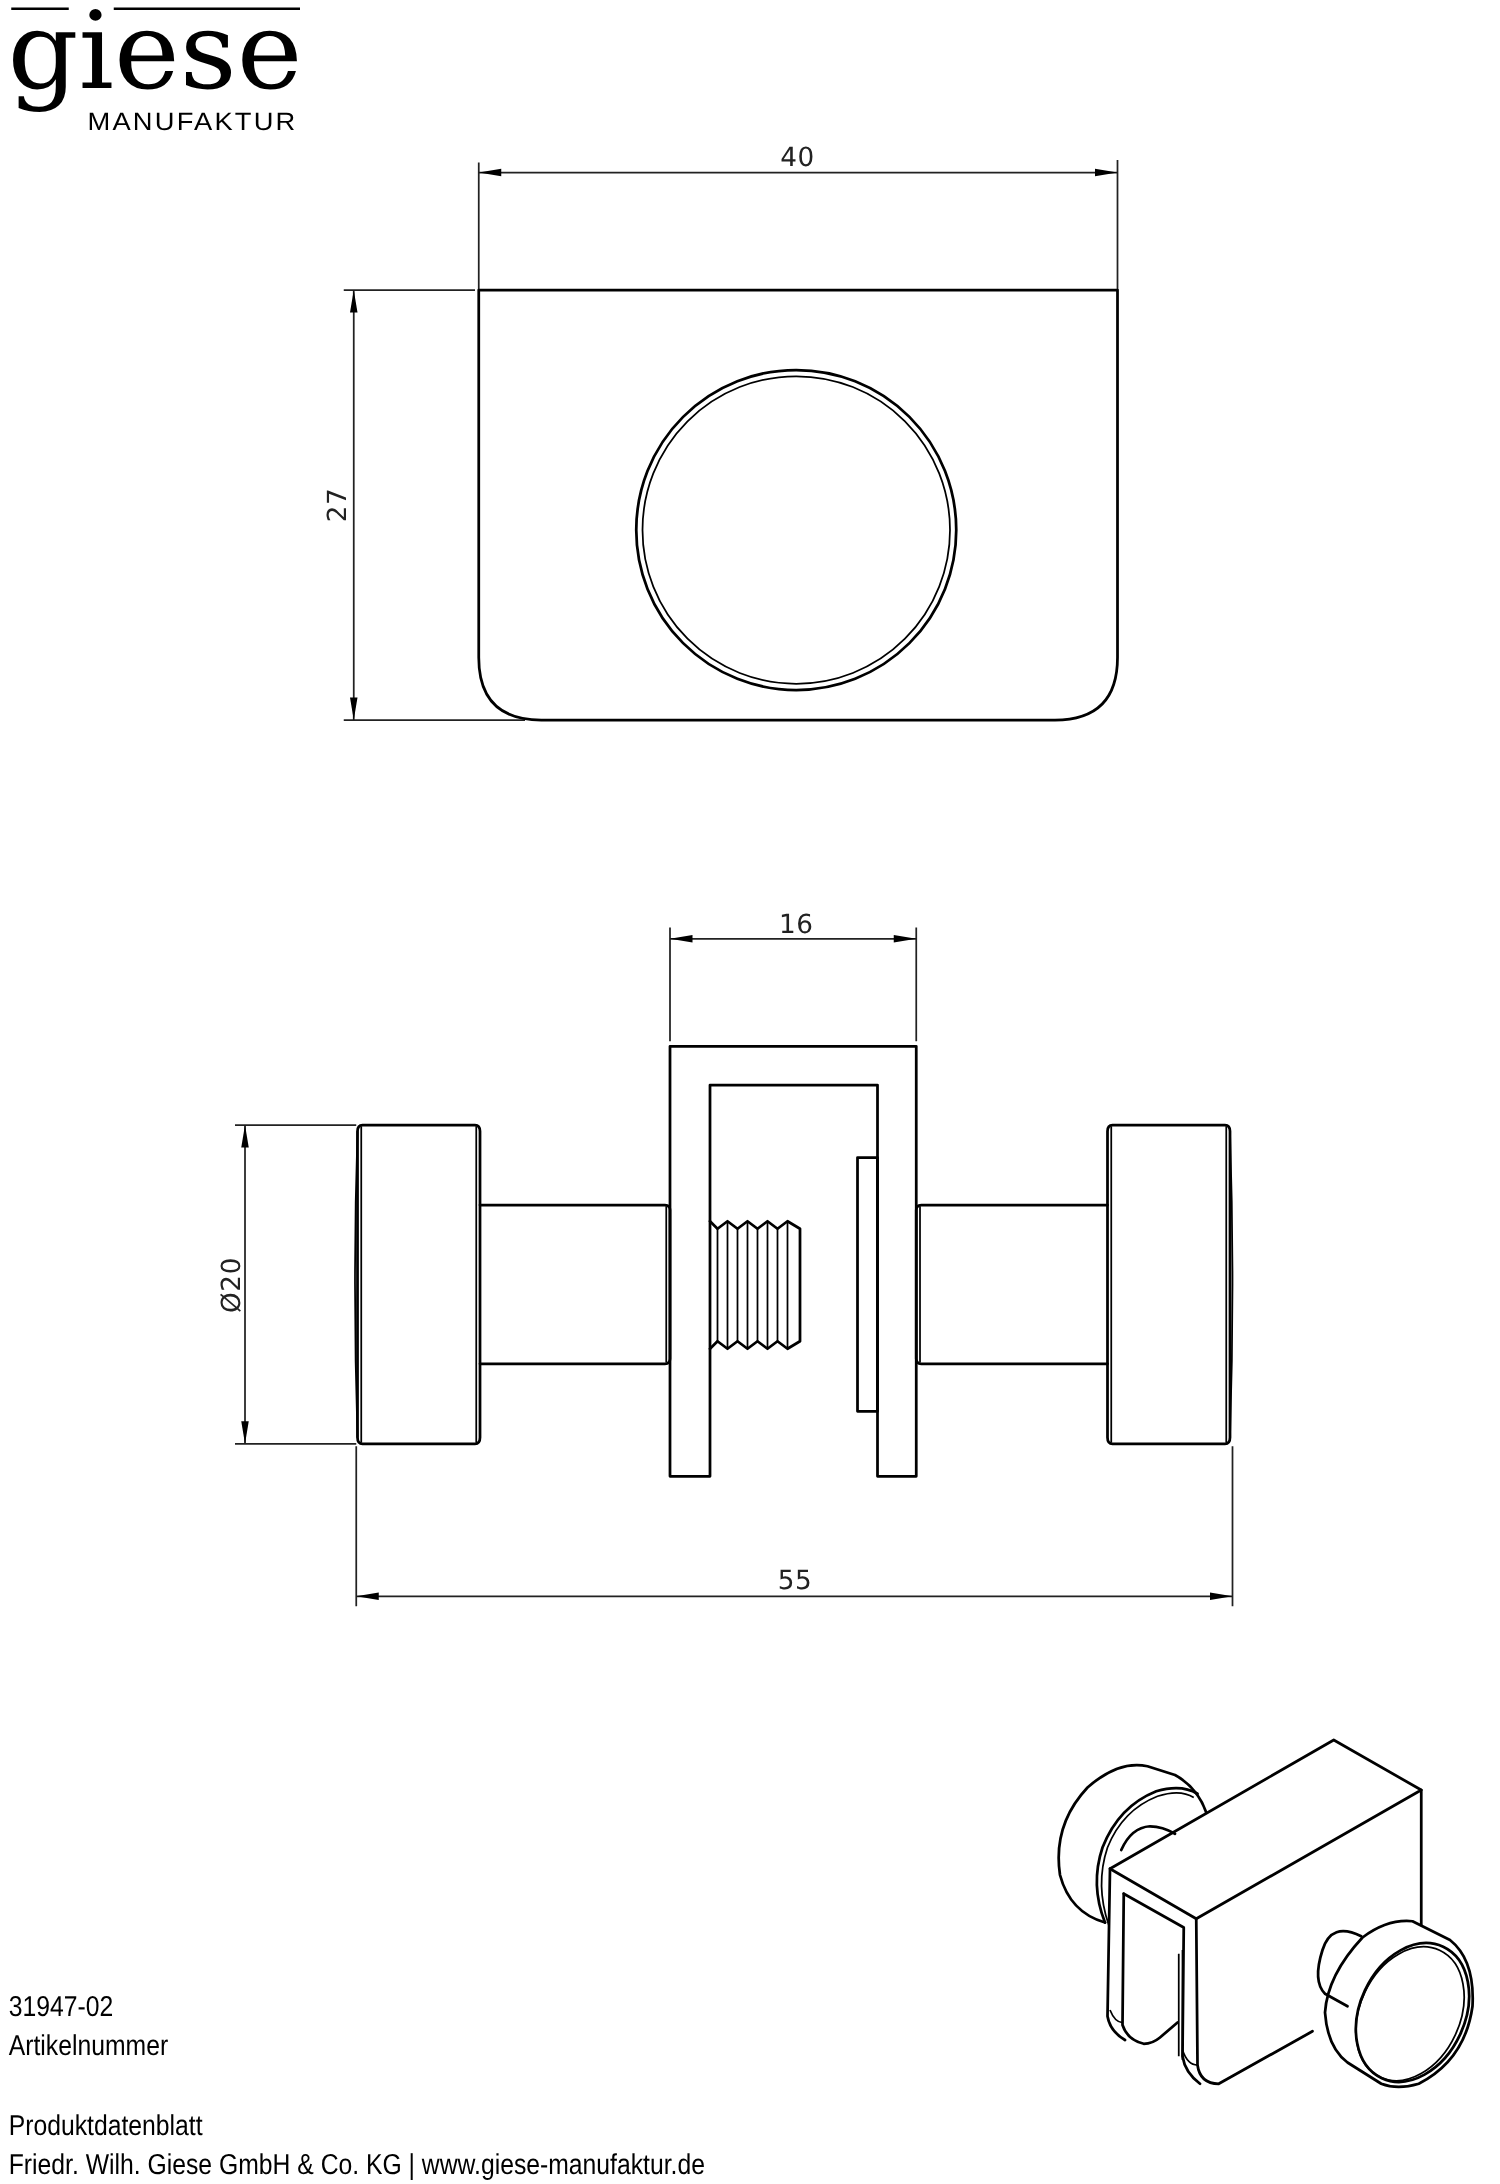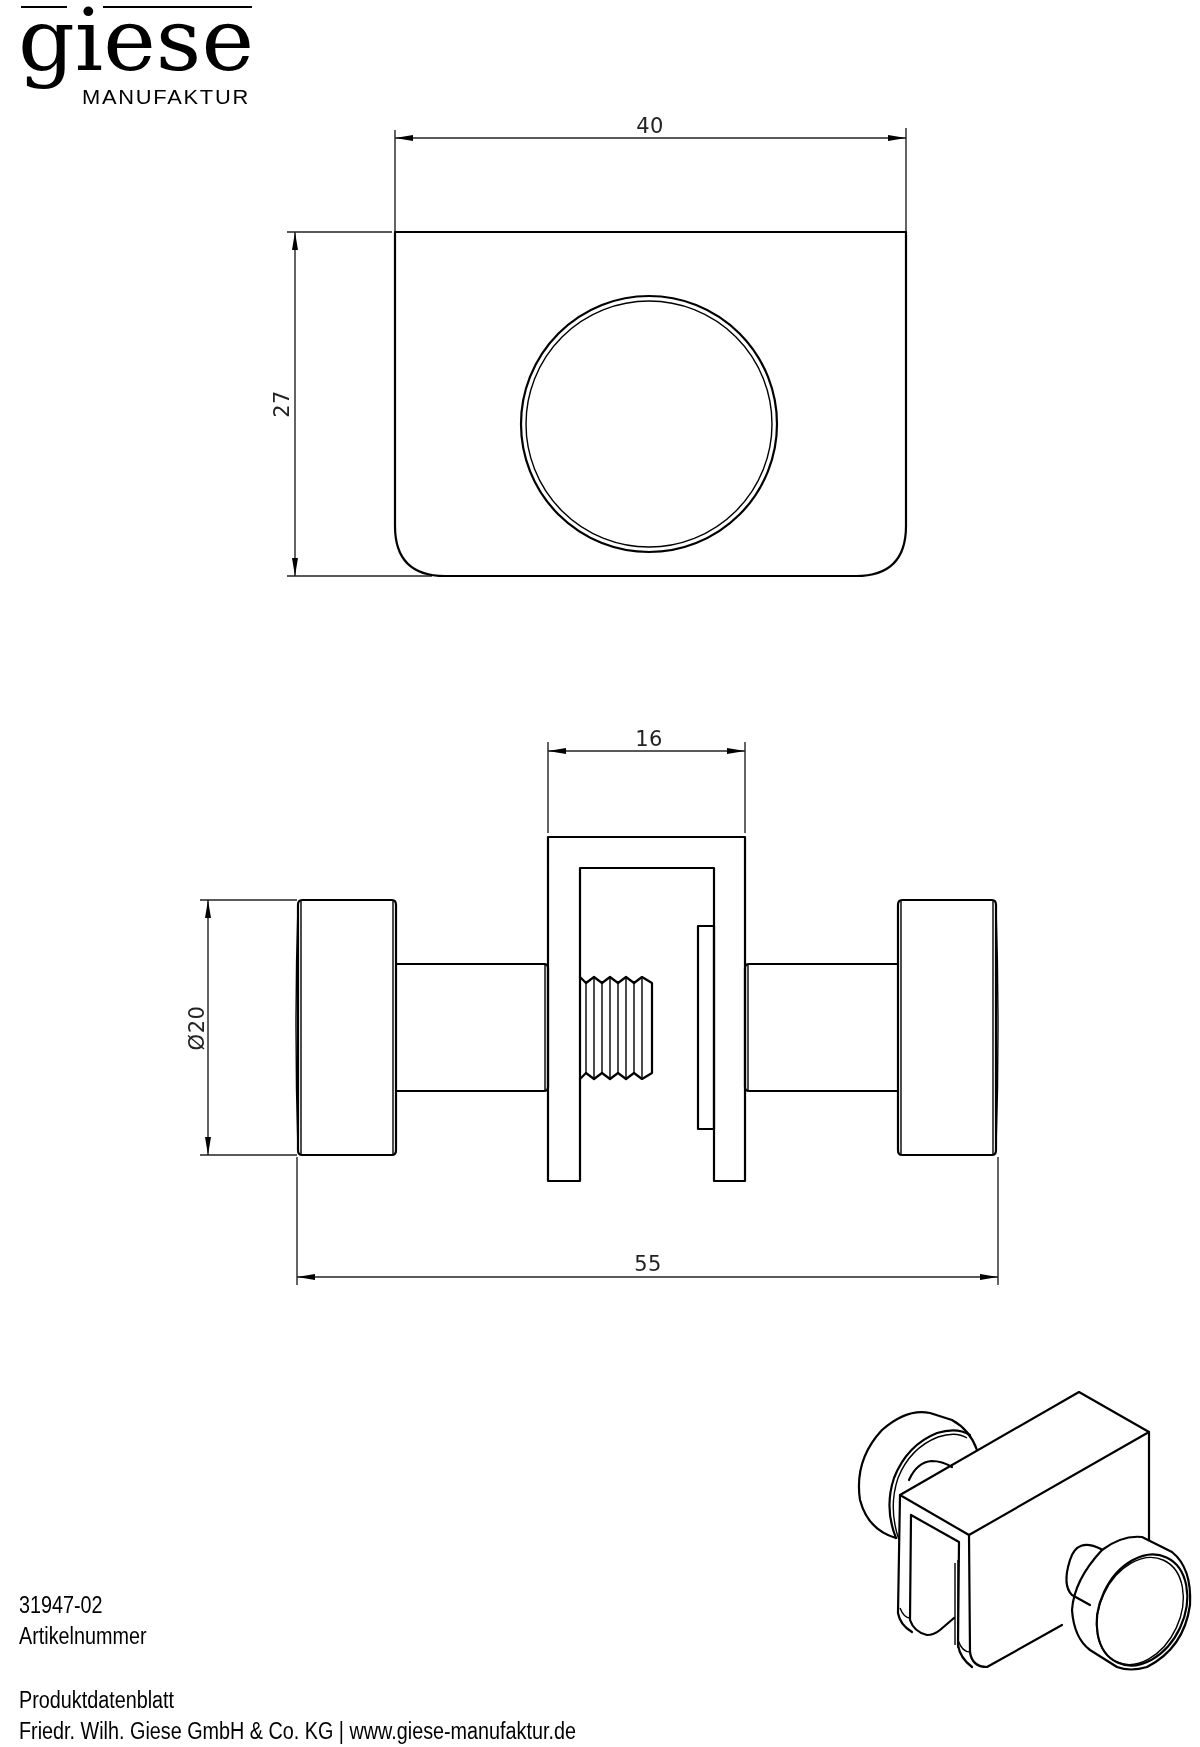--- a/index.html
+++ b/index.html
@@ -1,17 +1,17 @@
 <!DOCTYPE html>
 <html><head>
 <meta charset="utf-8">
 <style>
   html, body { margin: 0; padding: 0; background: #ffffff; }
   body { width: 1200px; height: 1747px; position: relative; overflow: hidden; }
-  .page { position: absolute; left: 12px; top: 0; width: 1184px; height: 1747px; border-radius: 24px; }
+  .page { position: absolute; left: 0; top: 0; width: 1184px; height: 1747px; border-radius: 24px; }
   svg.drawing { position: absolute; left: 0; top: 0; }
   .ln { fill: none; stroke: #000; stroke-width: 2.2; stroke-linejoin: round; stroke-linecap: round; }
   .ln-thin { fill: none; stroke: #000; stroke-width: 1.4; }
   .dim { fill: none; stroke: #222; stroke-width: 1.4; }
   .arrow { fill: #000; }
   .dimtext { font-family: "DejaVu Sans", sans-serif; font-size: 21px; fill: #222; letter-spacing: 0.5px; }
   .logo-main { font-family: "DejaVu Serif", "Liberation Serif", serif; font-size: 86px; fill: #000; }
   .logo-sub { font-family: "Liberation Sans", "DejaVu Sans", sans-serif; font-size: 20px; fill: #000; letter-spacing: 1.6px; }
   .footer { position: absolute; left: 7px; font-family: "Liberation Sans", sans-serif; color: #000; font-size: 23px; white-space: nowrap; transform-origin: 0 0; transform: scaleX(0.86); line-height: 1; }
 </style>

